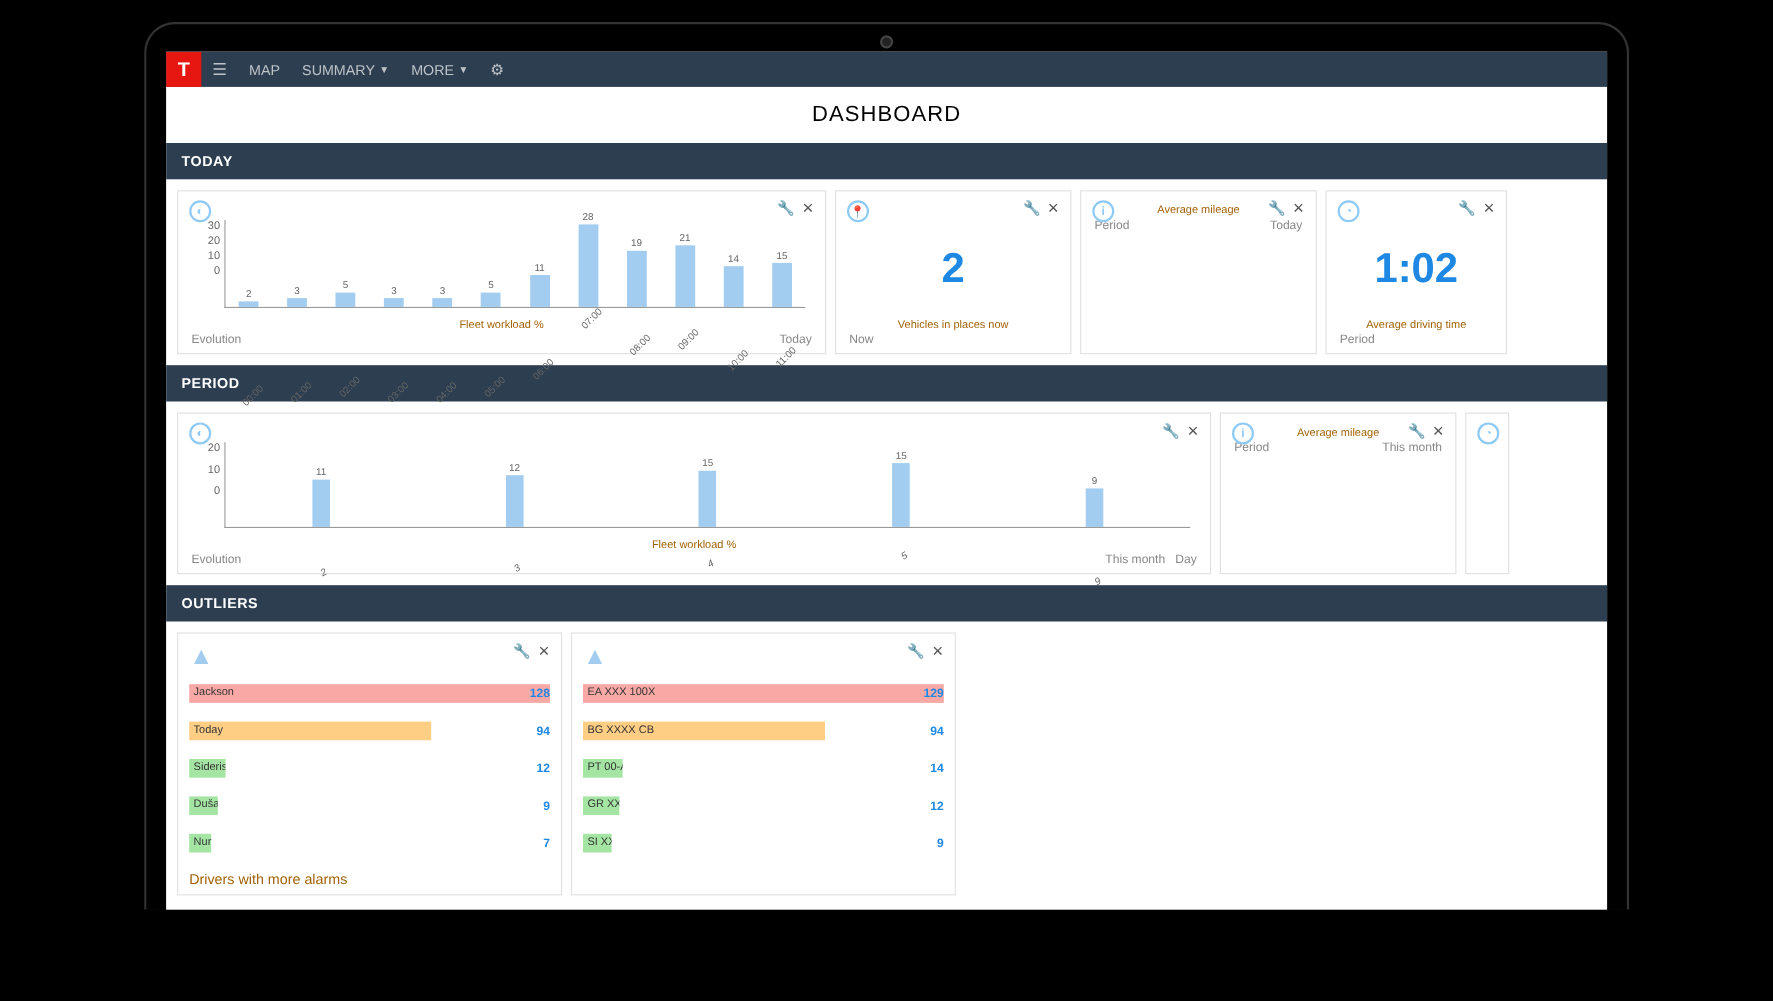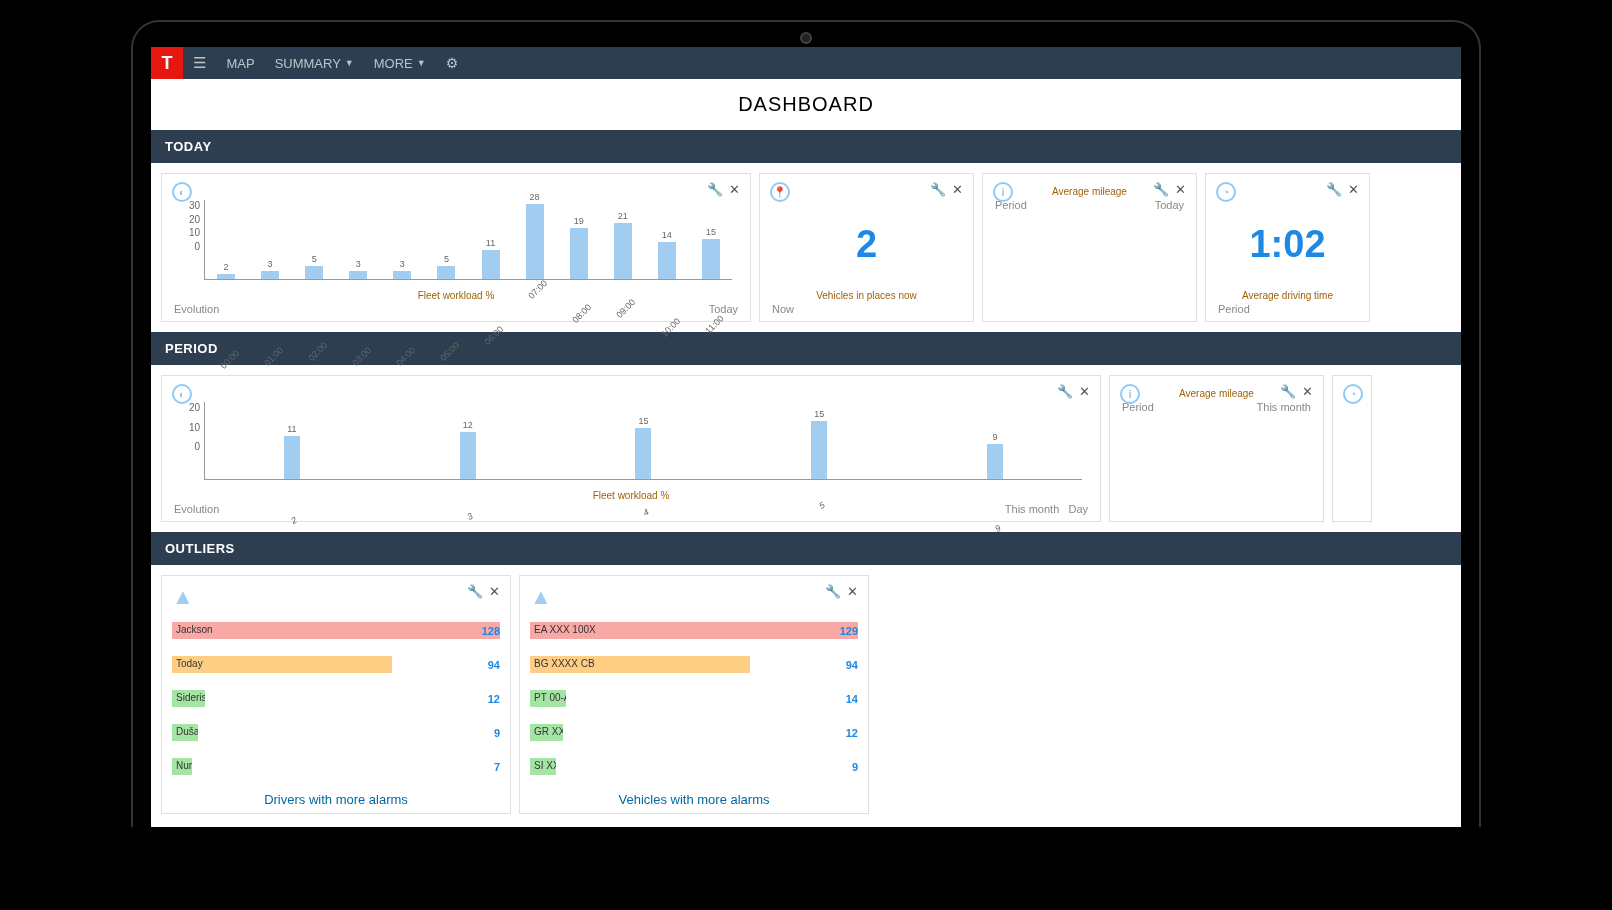--- a/index.html
+++ b/index.html
@@ -37,21 +37,21 @@
 .chart2 .bar-lbl{transform:rotate(-30deg);top:82px;font-style:italic}
 .outlier-row{display:flex;gap:8px;padding:10px 10px}
 .ocard{border:1px solid #e0e0e0;width:350px;padding:8px 10px 6px;position:relative}
 .warn-icon{color:#a2cdf0;font-size:22px;margin-bottom:4px}
 .bar-line{display:flex;align-items:center;height:33px;margin-bottom:1px;position:relative}
 .bar-fill{height:17px;font-size:10px;color:#333;padding:2px 4px;white-space:nowrap;overflow:hidden}
 .bar-num{position:absolute;right:0;font-size:11px;color:#1e88e5;font-weight:bold}
 .red{background:#f8a8a5}
 .orange{background:#ffce85}
 .green{background:#a4e5a4}
-.oc-title{text-align:center;font-size:13px;color:#0369a1;padding-top:8px}
+.oc-title{font-size:13px;color:#a16207;padding-top:8px}
 </style>
 </head>
 <body>
 
 <div class="device">
  <div class="camera"></div>
  <div class="screen">
   <div class="nav">
     <div class="logo">T</div>
     <div class="burger">☰</div>
@@ -315,17 +315,16 @@
       </div>
             <div class="bar-line">
         <div class="bar-fill green" style="width:10%">GR XXX 0000</div>
         <div class="bar-num">12</div>
       </div>
             <div class="bar-line">
         <div class="bar-fill green" style="width:8%">SI XX-XXXX</div>
         <div class="bar-num">9</div>
       </div>
           </div>
-      <div class="oc-title">Vehicles with more alarms</div>
     </div>
   </div>
  </div>
 </div>
 
 </body></html>

